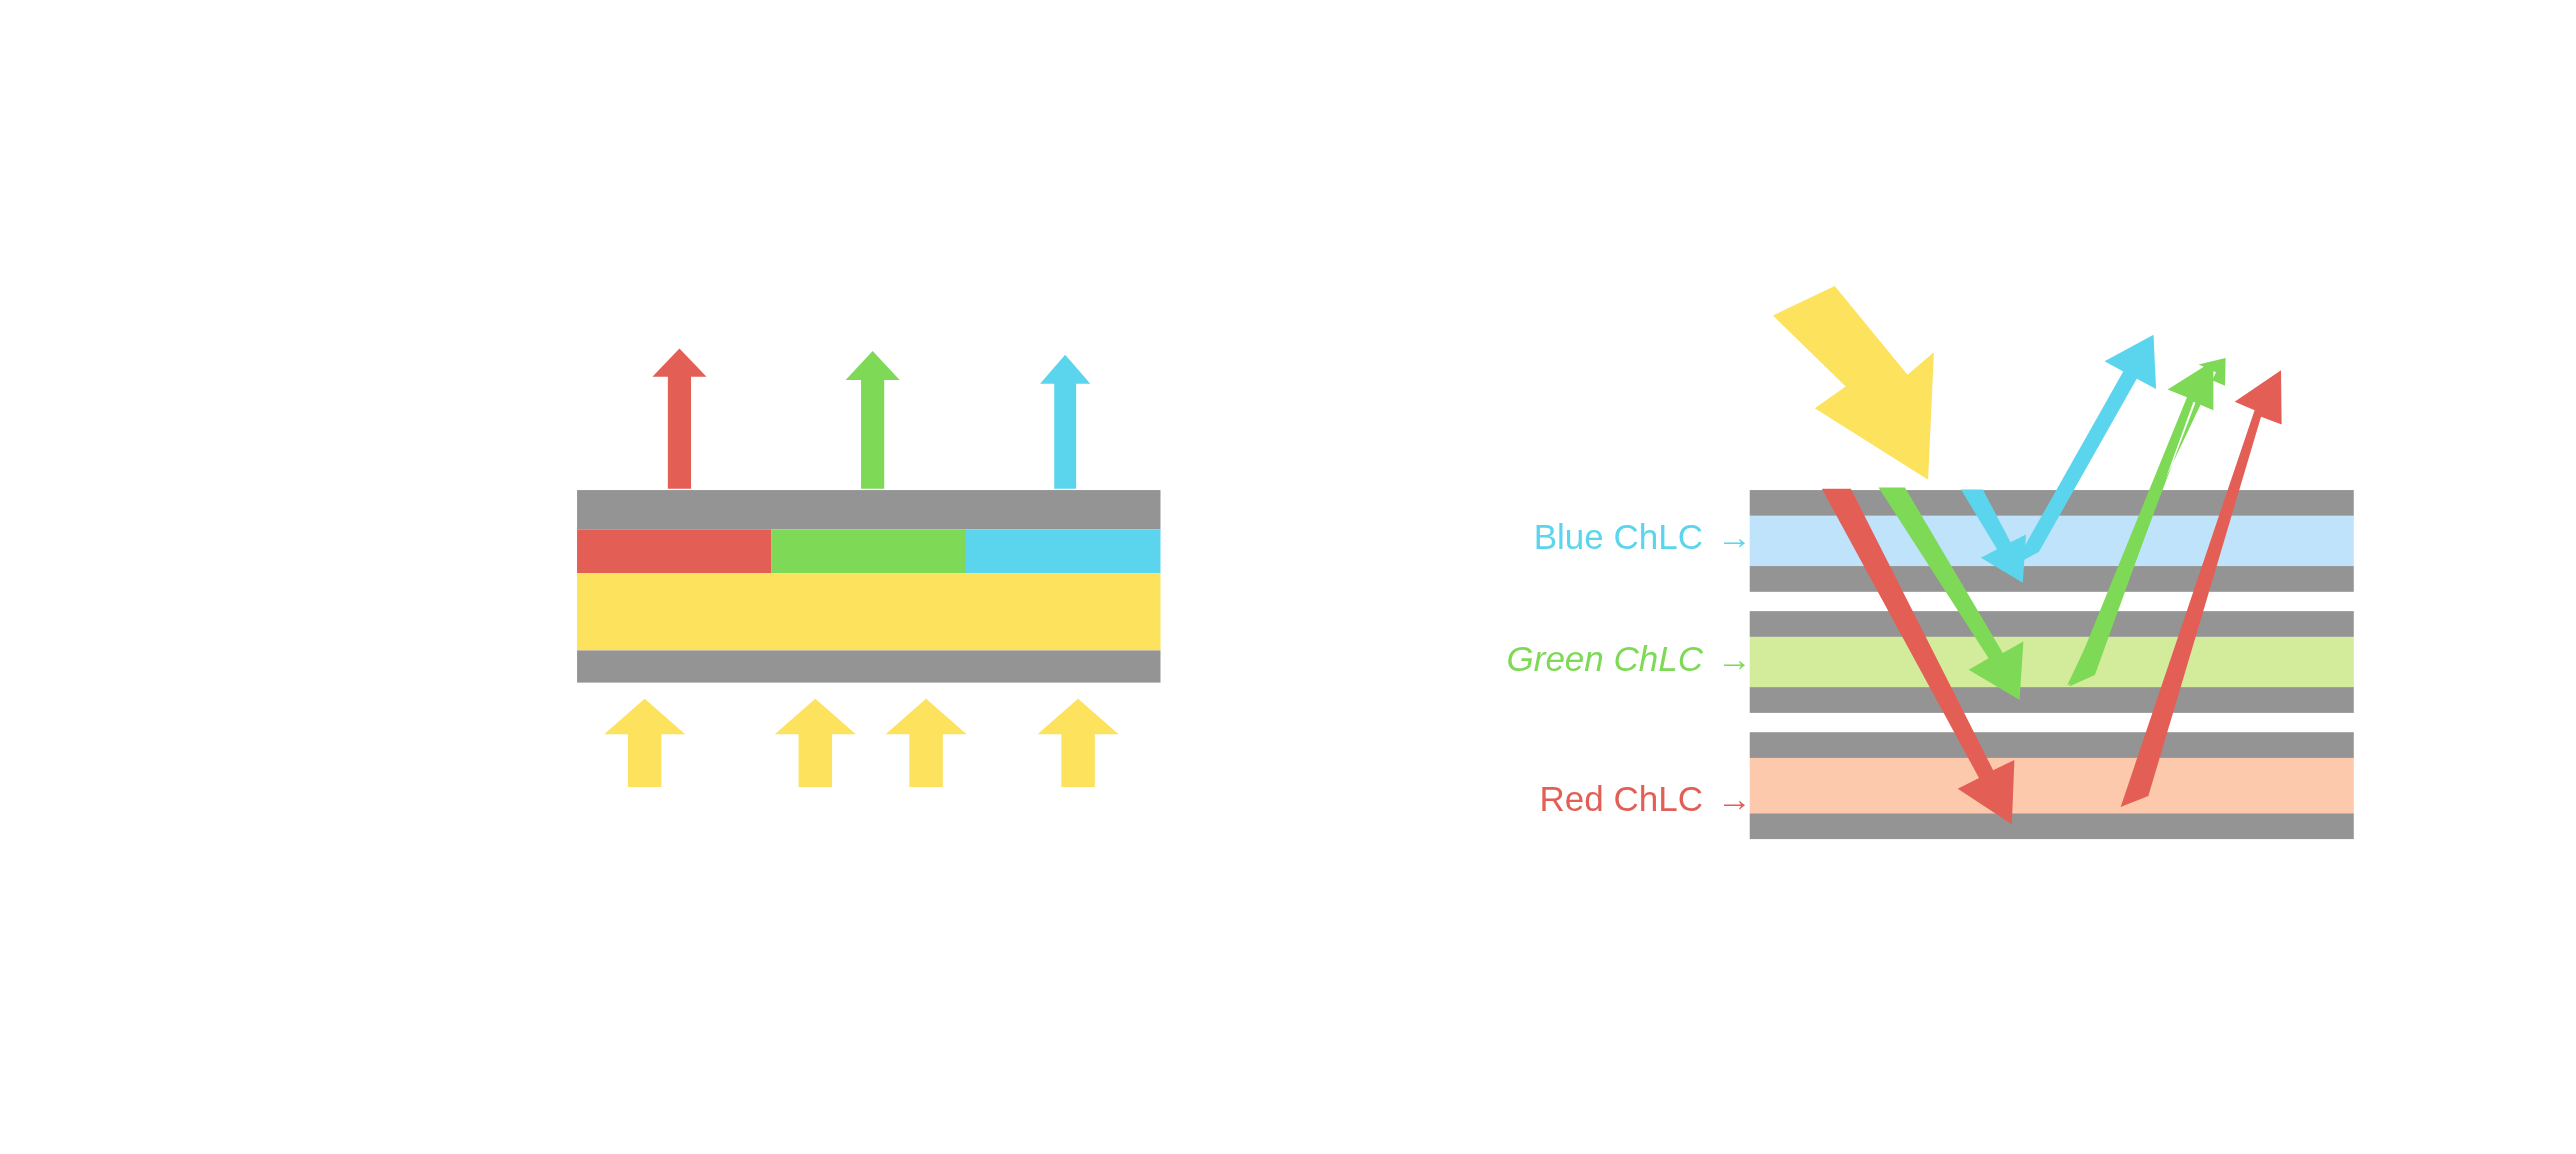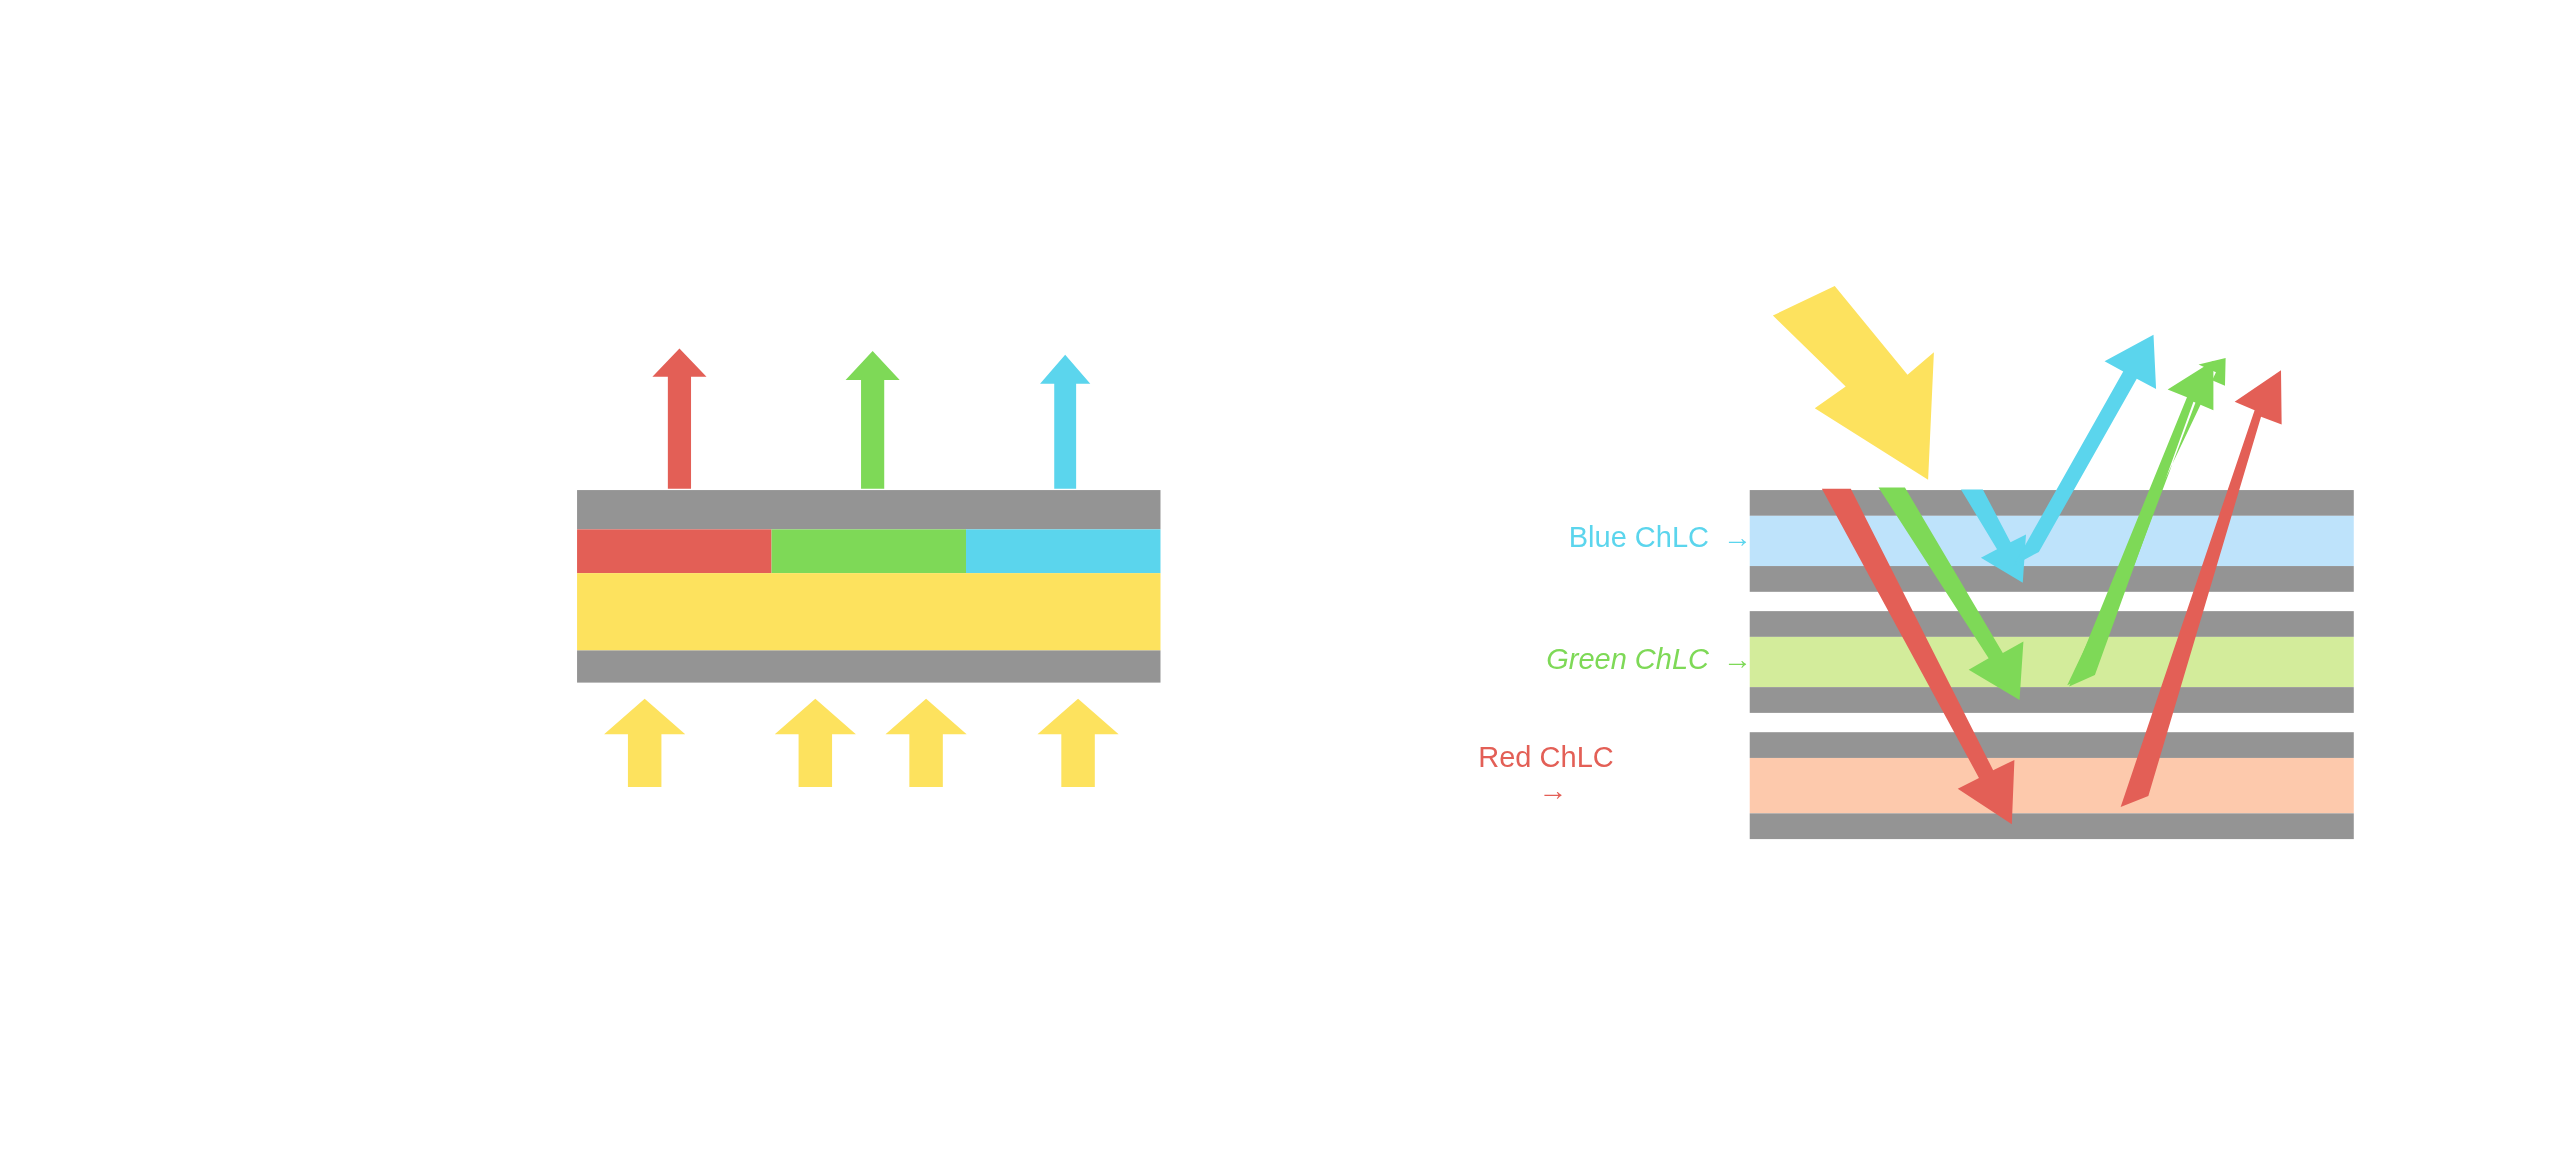--- a/index.html
+++ b/index.html
@@ -36,21 +36,21 @@
   
   .label-row {
     position: absolute;
     display: flex;
     align-items: center;
     justify-content: flex-end;
     width: 412px;
     height: 52px;
   }
   .label-row .txt {
-    font-size: 29px;
+    font-size: 35px;
   }
 </style>
 </head>
 <body>
 
 <div id="stage">
 
   <svg class="svg-root" viewBox="0 0 4000 1792" xmlns="http://www.w3.org/2000/svg">
 
     <g>
@@ -125,19 +125,19 @@
   <div class="label-row" style="left:1340px; top:511px;">
     <span class="lbl-blue txt">Blue ChLC</span>
     <span class="lbl-blue txt" style="margin-left:14px;">→</span>
   </div>
 
   <div class="label-row" style="left:1340px; top:633px;font-style:italic;">
     <span class="lbl-green txt">Green ChLC</span>
     <span class="lbl-green txt" style="margin-left:14px;">→</span>
   </div>
 
-  <div class="label-row" style="left:1340px; top:755px;flex-direction:column;">
+  <div class="label-row" style="left:1340px; top:773px;">
     <span class="lbl-red txt">Red ChLC</span>
     <span class="lbl-red txt" style="margin-left:14px;">→</span>
   </div>
 
 </div>
 
 
 </body></html>

